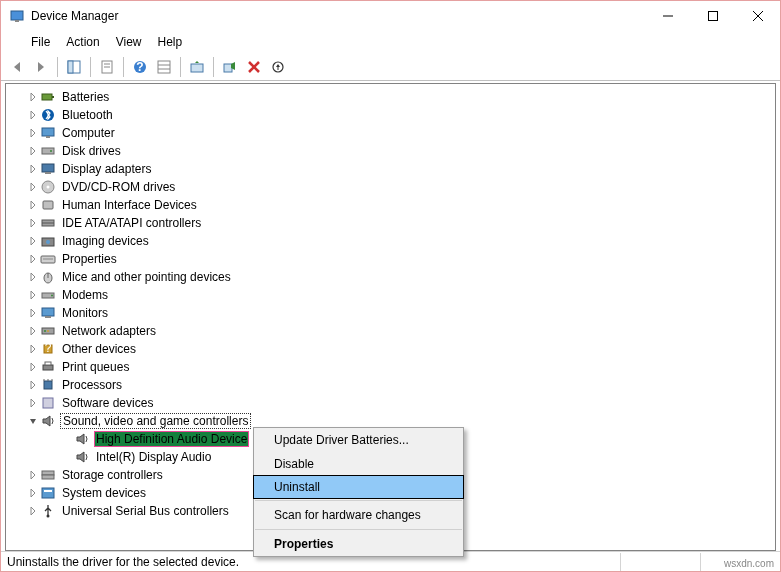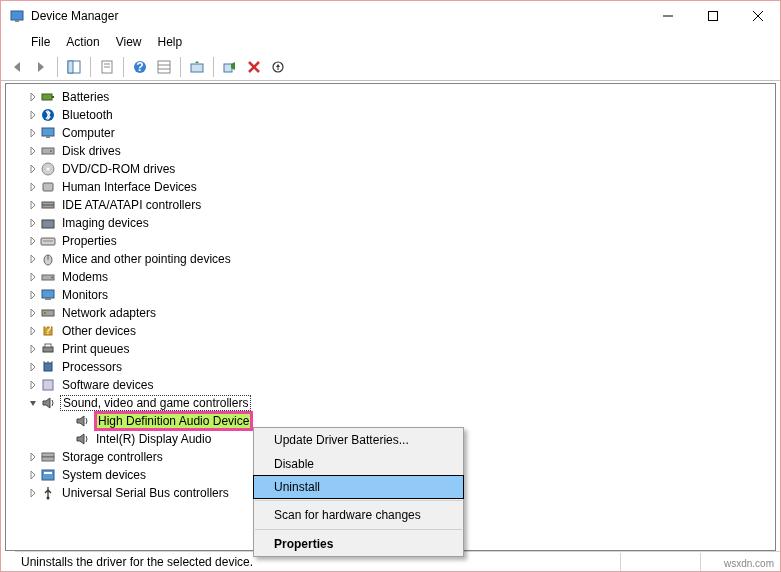--- a/index.html
+++ b/index.html
@@ -20,30 +20,30 @@
 
 .content { position: absolute; left: 4px; right: 4px; top: 82px; bottom: 20px; border: 1px solid #828282; overflow: hidden; }
 .tree-wrap { position: absolute; inset: 0; overflow-y: scroll; }
 .tree { padding: 4px 2px; }
 .tree-row { height: 18px; display: flex; align-items: center; white-space: nowrap; }
 .expander { width: 14px; height: 14px; display: flex; align-items: center; justify-content: center; font-size: 9px; color: #666; cursor: pointer; }
 .dev-icon { width: 16px; height: 16px; margin-right: 4px; display: inline-flex; align-items: center; justify-content: center; }
 
 .cat-highlight { border: 1px dotted #333; padding: 0 2px; }
 
-.sub-selected { background: #bef264; border: 3px solid #ec4899; padding: 0 1px; }
+.sub-selected { background: #15803d; border: 1px solid #ec4899; padding: 0 1px; }
 .sub-text { padding: 0 2px; }
 
 .context-menu { position: absolute; left: 252px; top: 426px; width: 211px; background: #f0f0f0; border: 1px solid #a0a0a0; box-shadow: 3px 3px 4px rgba(0,0,0,0.3); z-index: 10; }
 .ctx-item { height: 24px; display: flex; align-items: center; padding-left: 20px; }
 .ctx-item.highlight { background: #91c9f7; border: 1px solid #000; margin: -1px; position: relative; }
 .ctx-sep { height: 1px; background: #d0d0d0; margin: 2px 1px; }
 .ctx-item.bold { font-weight: bold; }
 
-.statusbar { position: absolute; left: 14px; right: 0; bottom: 0; height: 20px; display: flex; align-items: center; padding-left: 6px; border-top: 1px solid #d4d4d4; }
+.statusbar { position: absolute; left: 0; right: 0; bottom: 0; height: 20px; display: flex; align-items: center; padding-left: 6px; border-top: 1px solid #d4d4d4; }
 .status-sect { border-left: 1px solid #d4d4d4; width: 80px; height: 18px; }
 .status-txt { flex: 1; }
 
 .watermark { position: absolute; right: 6px; bottom: 2px; font-size: 10px; color: #888; z-index: 5; }
 
 ::-webkit-scrollbar { width: 17px; background: #f0f0f0; }
 ::-webkit-scrollbar-thumb { background: #cdcdcd; }
 ::-webkit-scrollbar-button { display: block; height: 17px; background: #f0f0f0; }
 
 svg { display: block; }
@@ -219,20 +219,35 @@
         </div>
         <div class="tree-row">
           <span style="width:18px"></span>
           <span class="expander">
             <svg width="8" height="8">
               <path d="M2 0 L6 4 L2 8 Z" fill="none" stroke="#888"></path>
             </svg>
           </span>
           <span class="dev-icon">
             <svg width="16" height="16">
+              <rect x="2" y="3" width="12" height="8" fill="#4a7aa8" stroke="#2a4a6a"></rect>
+              <rect x="5" y="11" width="6" height="2" fill="#888"></rect>
+            </svg>
+          </span>
+          <span class="sub-text">Display adapters</span>
+        </div>
+        <div class="tree-row">
+          <span style="width:18px"></span>
+          <span class="expander">
+            <svg width="8" height="8">
+              <path d="M2 0 L6 4 L2 8 Z" fill="none" stroke="#888"></path>
+            </svg>
+          </span>
+          <span class="dev-icon">
+            <svg width="16" height="16">
               <circle cx="8" cy="8" r="6" fill="#d0d0d0" stroke="#888"></circle>
               <circle cx="8" cy="8" r="1.5" fill="#fff"></circle>
             </svg>
           </span>
           <span class="sub-text">DVD/CD-ROM drives</span>
         </div>
         <div class="tree-row">
           <span style="width:18px"></span>
           <span class="expander">
             <svg width="8" height="8">

